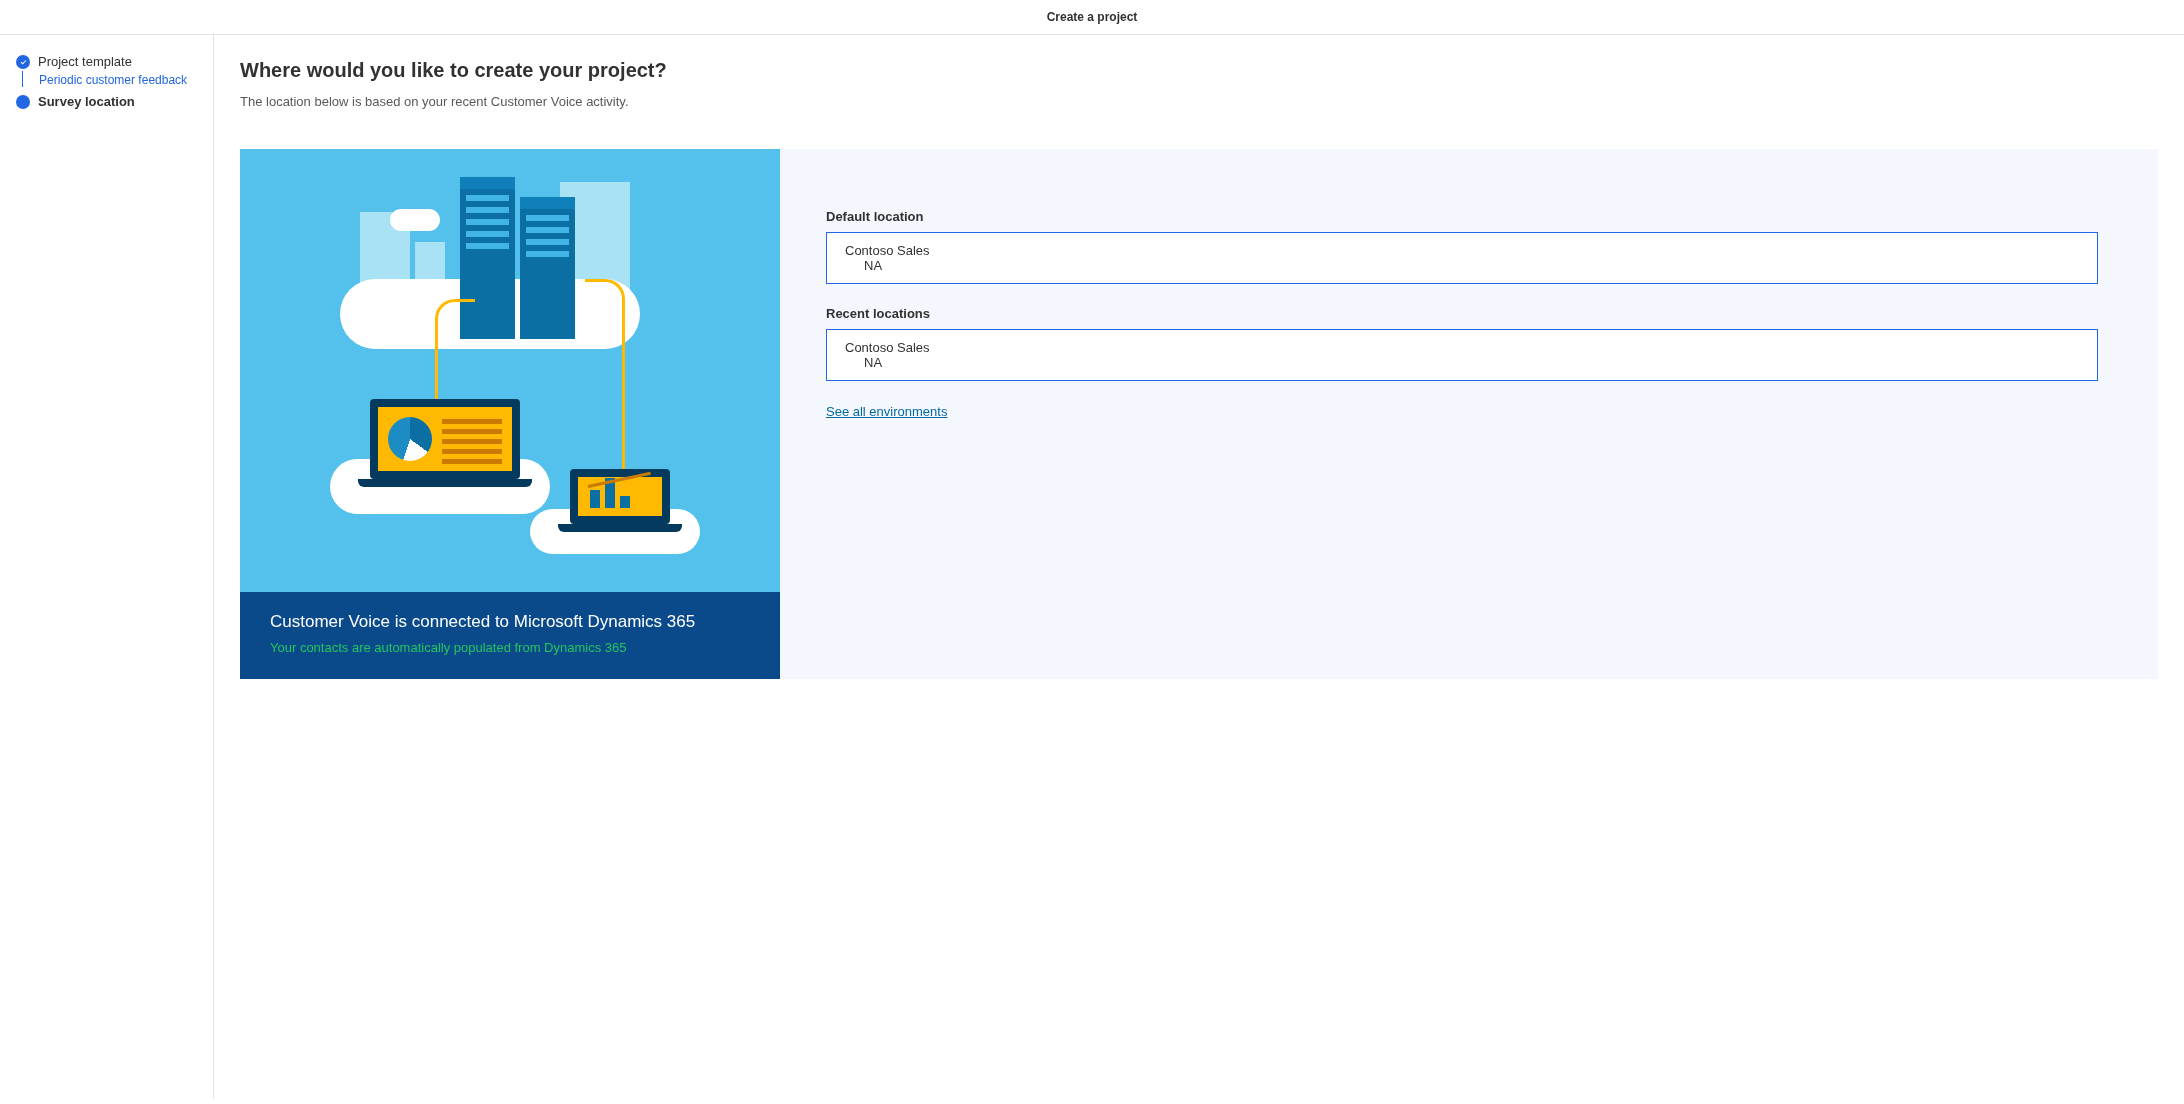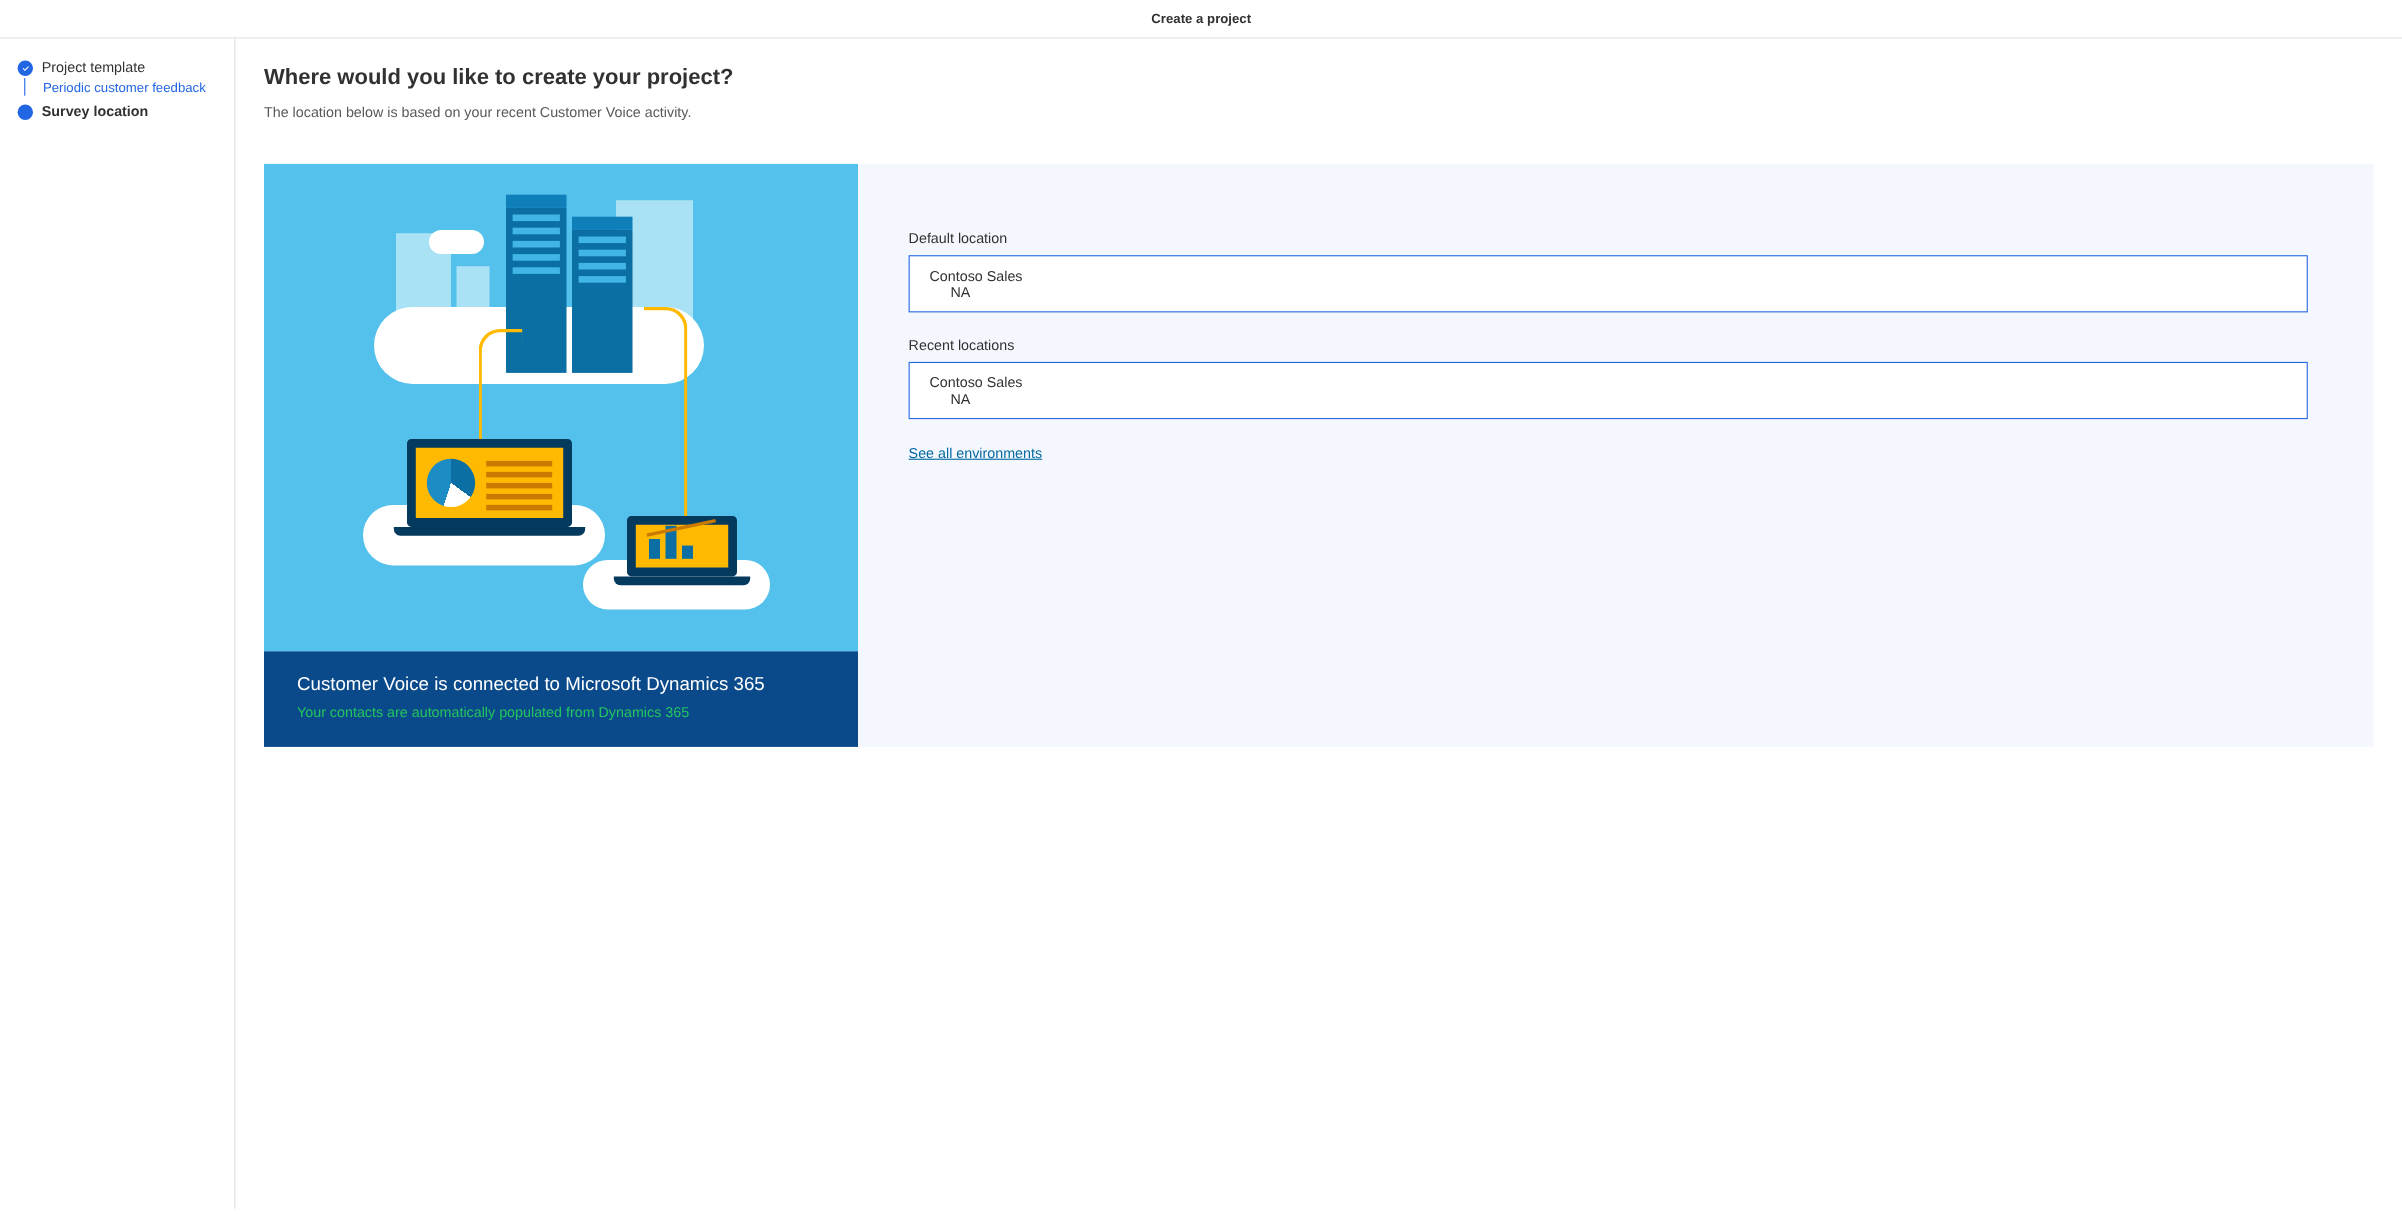--- a/index.html
+++ b/index.html
@@ -1,40 +1,40 @@
 <!DOCTYPE html>
 <html><head>
 <meta charset="utf-8">
 <style>
   * { box-sizing: border-box; margin: 0; padding: 0; }
   html, body { height: 100%; font-family: "Segoe UI", Arial, sans-serif; font-size: 14px; color: #323130; background: #fff; }
   .header { padding: 10px 14px; border-bottom: 1px solid #e1e1e1; font-weight: 600; font-size: 12px; text-align: center; }
   .body { display: flex; height: calc(100% - 40px); }
   .sidebar { width: 214px; border-right: 1px solid #e1e1e1; padding: 18px 16px; }
-  .step { display: flex; align-items: flex-start; margin-bottom: 2px; }
+  .step { display: flex; align-items: center; margin-bottom: 2px; }
   .step-icon { width: 14px; height: 14px; border-radius: 50%; margin-right: 8px; flex-shrink: 0; margin-top: 2px; display: flex; align-items: center; justify-content: center; }
   .step-icon.done { background: #2266E3; }
   .step-icon.done svg { width: 9px; height: 9px; fill: #fff; }
   .step-icon.current { background: #2266E3; }
   .step-label { font-size: 13px; }
   .step-label.current { font-weight: 700; }
   .step-sub { margin-left: 6px; padding-left: 16px; border-left: 1px solid #2266E3; margin-top: 2px; margin-bottom: 6px; }
   .step-sub a { color: #2266E3; font-size: 12px; text-decoration: none; }
   .content { flex: 1; display: flex; flex-direction: column; }
   .content-inner { flex: 1; padding: 24px 26px 10px 26px; overflow: auto; }
   h1 { font-size: 20px; font-weight: 600; margin-bottom: 12px; }
   .subtitle { font-size: 13px; color: #595959; margin-bottom: 40px; }
   .panel { display: flex; background: #f4f8fe; min-height: 530px; }
   .illustration { width: 540px; display: flex; flex-direction: column; }
   .illu-top { flex: 1; background: #53c1eb; position: relative; overflow: hidden; }
   .illu-bottom { background: #0b4a8a; color: #fff; padding: 20px 30px 24px 30px; }
   .illu-bottom .card-title { font-size: 17px; font-weight: 400; margin-bottom: 8px; }
   .illu-bottom .card-sub { font-size: 13px; color: #22c55e; }
   .locations { flex: 1; padding: 60px 60px 20px 46px; }
-  .section-label { font-size: 13px; font-weight: 400; margin-bottom: 8px; color: #323130; }
+  .section-label { font-size: 13px; font-weight: 700; margin-bottom: 8px; color: #323130; }
   .loc-box { border: 1px solid #2266E3; background: #fff; padding: 10px 18px; margin-bottom: 22px; cursor: pointer; }
   .loc-box .loc-name { font-size: 13px; }
   .loc-box .loc-region { font-size: 13px; margin-left: 19px; }
   .see-all { color: #0369a1; font-size: 13px; text-decoration: underline; cursor: pointer; }
   .footer { display: flex; padding: 12px 26px; border-top: 1px solid #e1e1e1; align-items: center; }
   .footer .spacer { flex: 1; }
   .btn { height: 32px; padding: 0 18px; font-size: 14px; border-radius: 2px; cursor: pointer; border: 1px solid #8a8886; background: #fff; color: #323130; }
   .btn.primary { background: #2266E3; color: #fff; border-color: #2266E3; margin-left: 10px; }
   .btn.secondary { background: #fff; }
   

